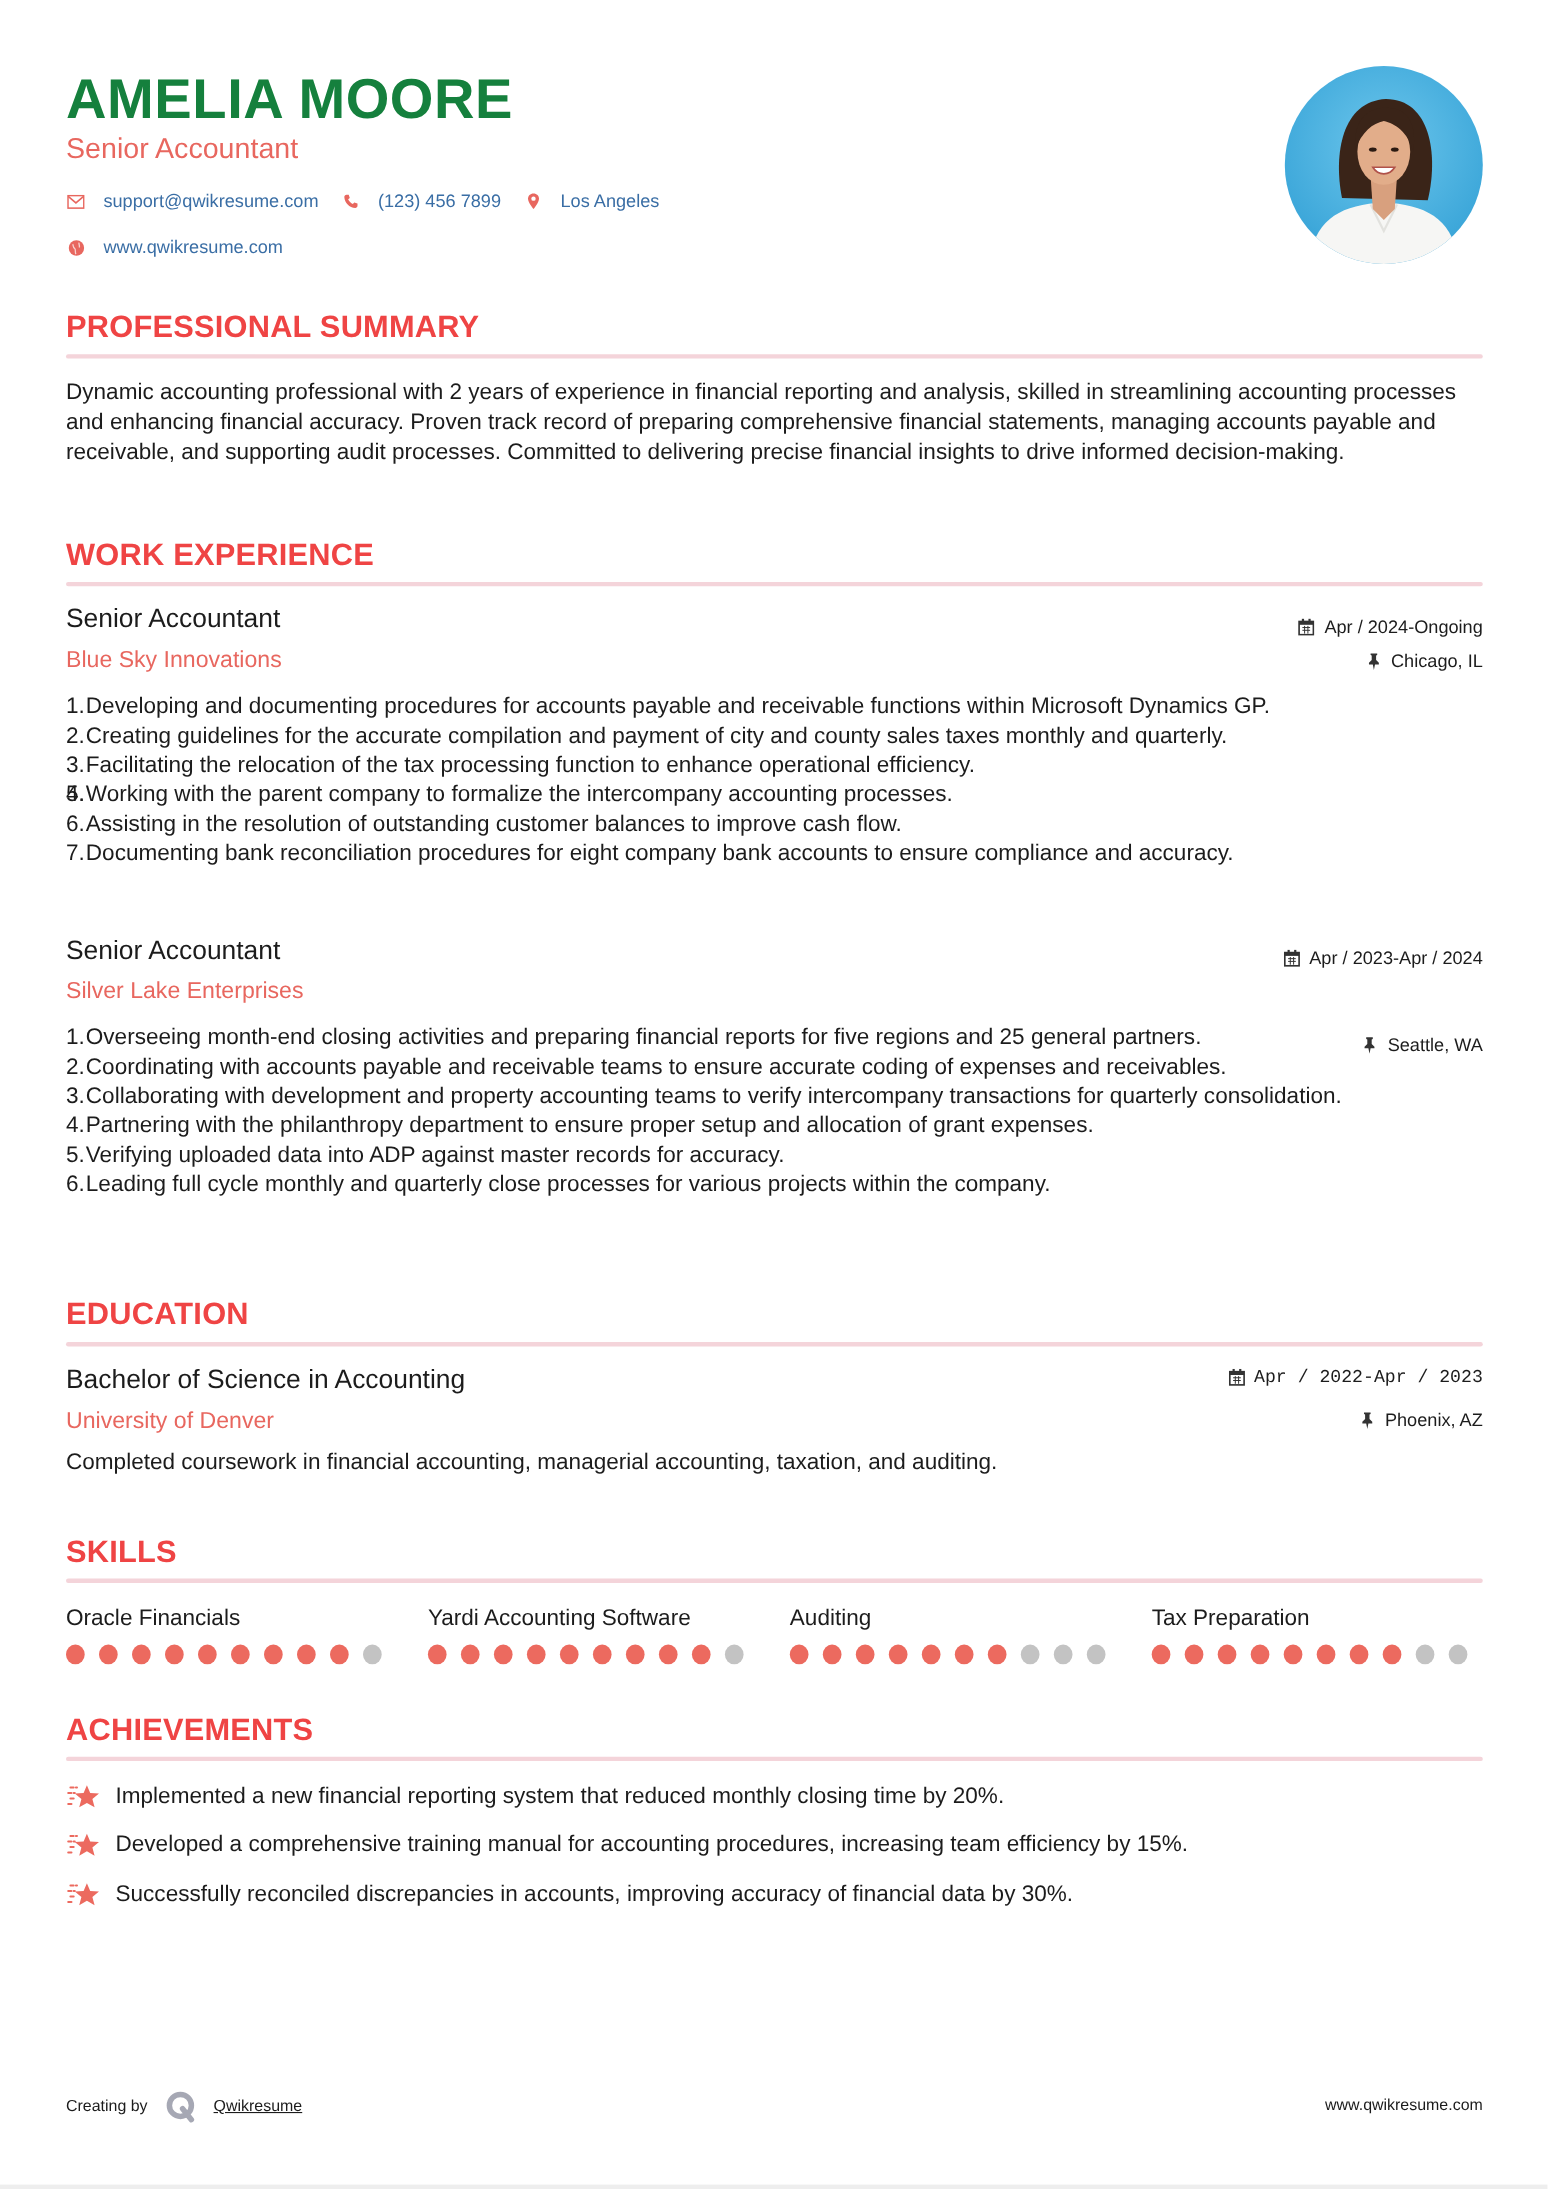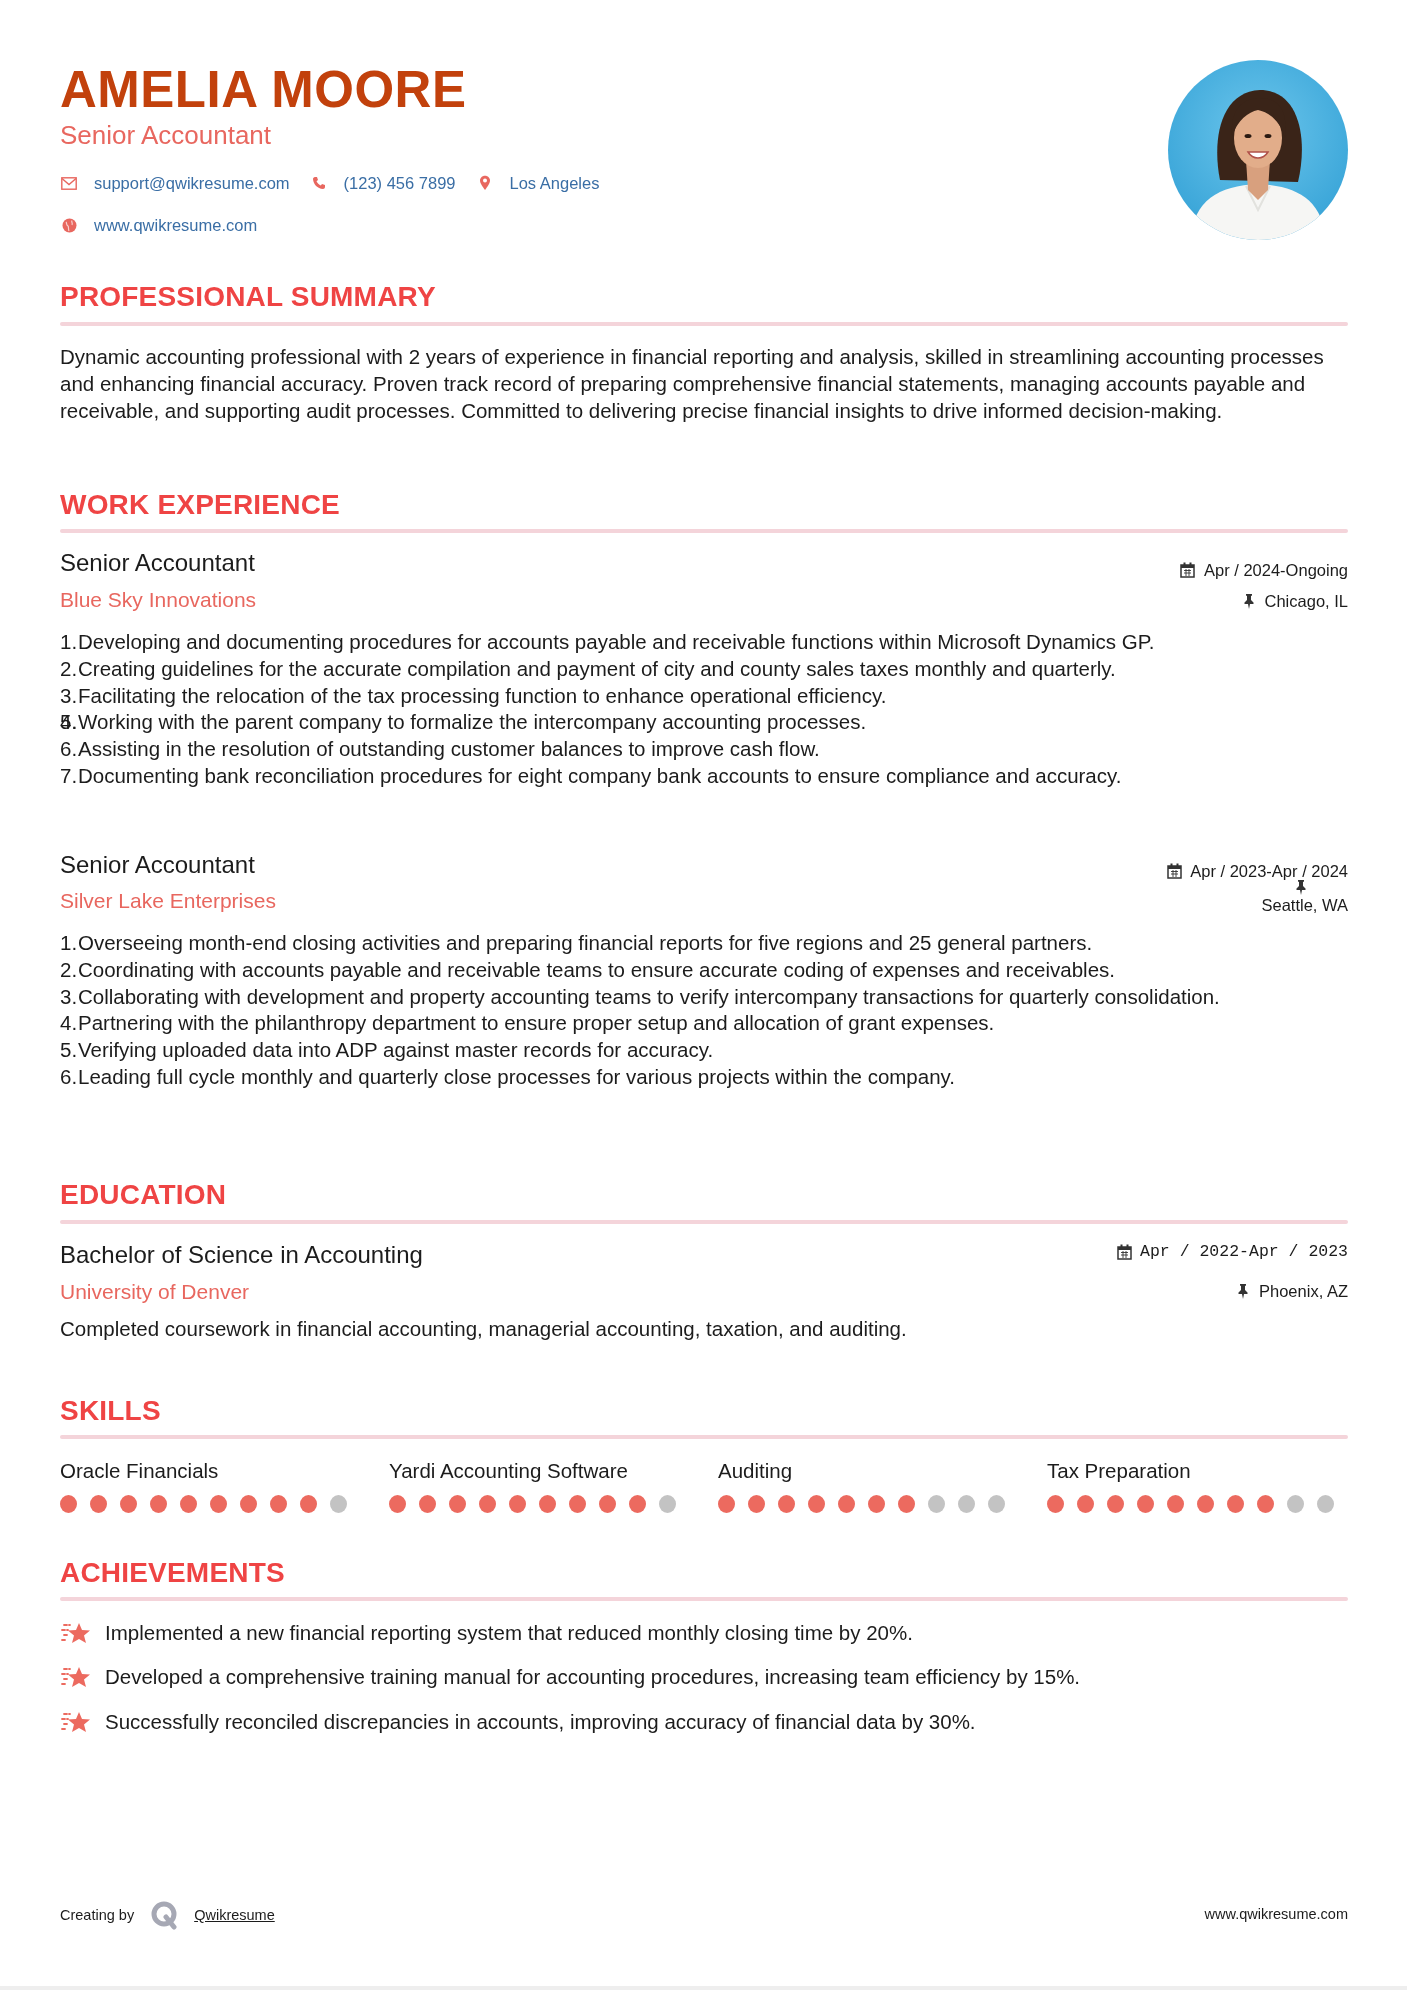--- a/index.html
+++ b/index.html
@@ -1,21 +1,21 @@
 <!DOCTYPE html>
 <html><head>
 <meta charset="utf-8">
 <style>
   html, body { margin:0; padding:0; background:#ffffff; }
   body { width:1407px; height:1990px; position:relative; overflow:hidden;
          font-family:"Liberation Sans", "DejaVu Sans", sans-serif; color:#1c1c1c; }
   .page { position:absolute; left:0; top:0; width:1407px; height:1990px; }
   .bottom-border { position:absolute; left:0; right:0; bottom:0; height:4px; background:#eeeeee; }
 
-  .name { position:absolute; left:60px; top:62px; font-size:51px; font-weight:bold; color:#c2410c; letter-spacing:0.5px; line-height:56px; }
+  .name { position:absolute; left:60px; top:62px; font-size:51px; font-weight:bold; color:#15803d; letter-spacing:0.5px; line-height:56px; }
   .subtitle { position:absolute; left:60px; top:120px; font-size:26px; color:#e8675f; line-height:30px; }
 
   .contact-row { position:absolute; left:60px; display:flex; align-items:flex-start; font-size:16.5px; color:#3a6ea5; }
   .contact-row .c-icon { width:18px; height:18px; display:inline-flex; align-items:center; justify-content:center; margin-right:16px; }
   .contact-row .c-text { margin-right:20px; }
   .row1 { top:174px; }
   .row2 { top:216px; }
 
   .photo { position:absolute; left:1168px; top:60px; width:180px; height:180px; border-radius:50%; overflow:hidden;
            background: radial-gradient(circle at 50% 40%, #6cc6ec 0%, #3ea8da 70%, #2f96c8 100%); }
@@ -161,21 +161,21 @@
         <svg width="15" height="16" viewBox="0 0 15 16">
             <rect x="1" y="3" width="13" height="12" fill="none" stroke="#333" stroke-width="1.5"></rect>
             <rect x="1" y="3" width="13" height="3" fill="#333"></rect>
             <rect x="3.5" y="0.5" width="2" height="4" fill="#333"></rect>
             <rect x="9.5" y="0.5" width="2" height="4" fill="#333"></rect>
             <path d="M4 8.5h7M4 11h7M6 7v7M9 7v7" stroke="#333" stroke-width="0.9"></path>
           </svg>
       </span>
       <span>Apr / 2023-Apr / 2024</span>
     </div>
-    <div class="meta" style="top:879px;flex-direction:column;">
+    <div class="meta" style="top:940px;">
       <span class="m-icon">
         <svg width="12" height="16" viewBox="0 0 12 16">
             <path d="M3 1h6v1.5L8 3v4l2.5 2.5V11h-3.5l-1 5-1-5H1.5V9.5L4 7V3L3 2.5Z" fill="#333"></path>
           </svg>
       </span>
       <span>Seattle, WA</span>
     </div>
     <ol class="duties" style="top:930px; width:1270px;">
       <li><span class="num">1.</span><span>Overseeing month-end closing activities and preparing financial reports for five regions and 25 general partners.</span></li>
       <li><span class="num">2.</span><span>Coordinating with accounts payable and receivable teams to ensure accurate coding of expenses and receivables.</span></li>

